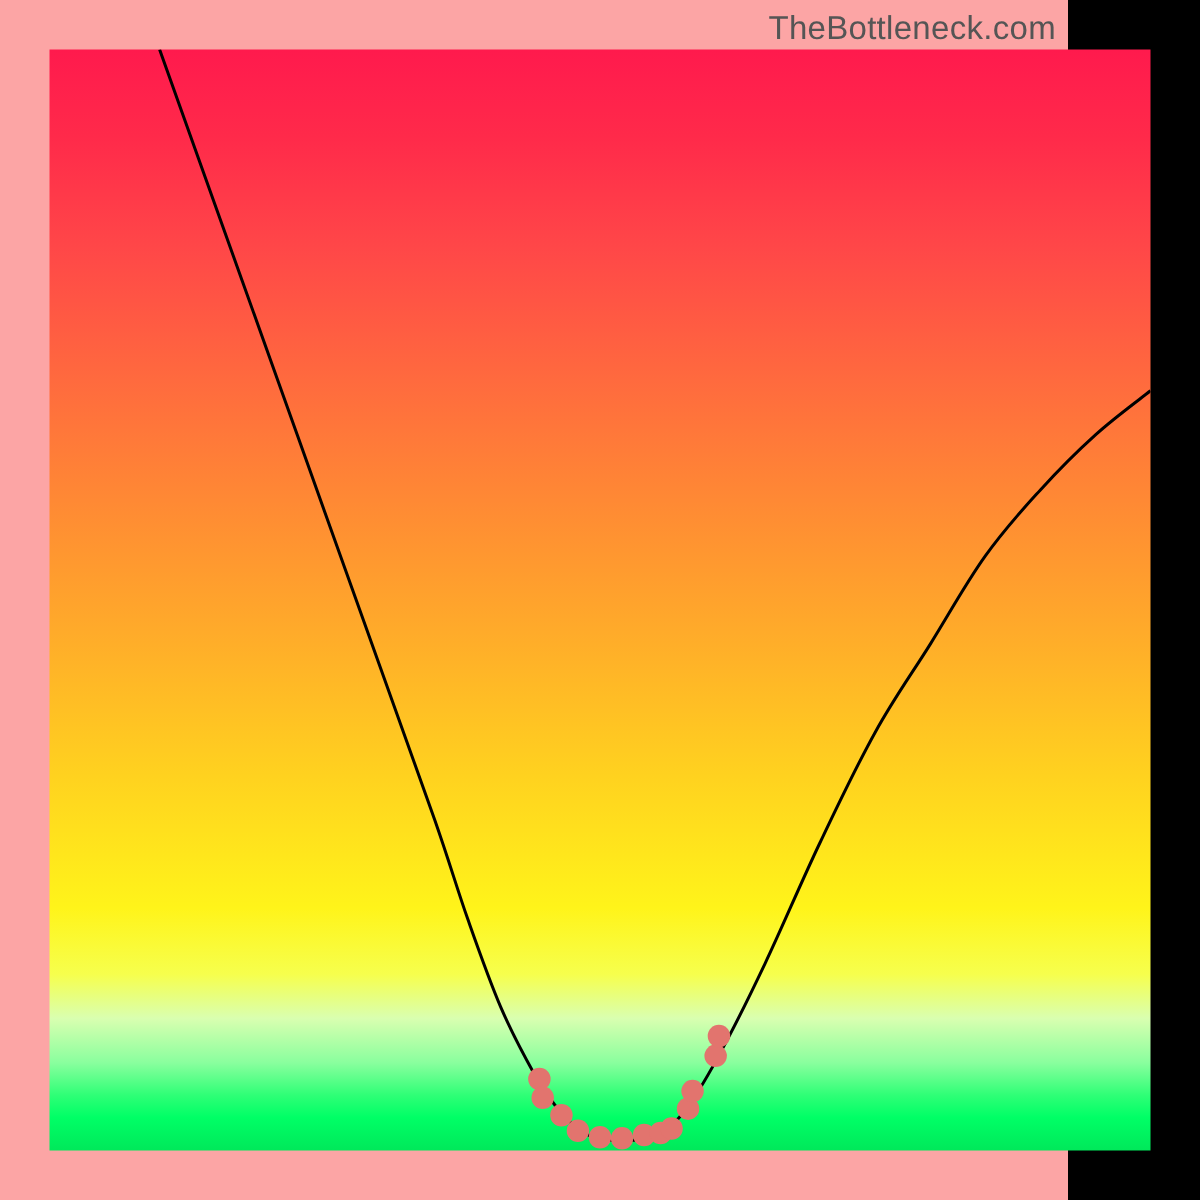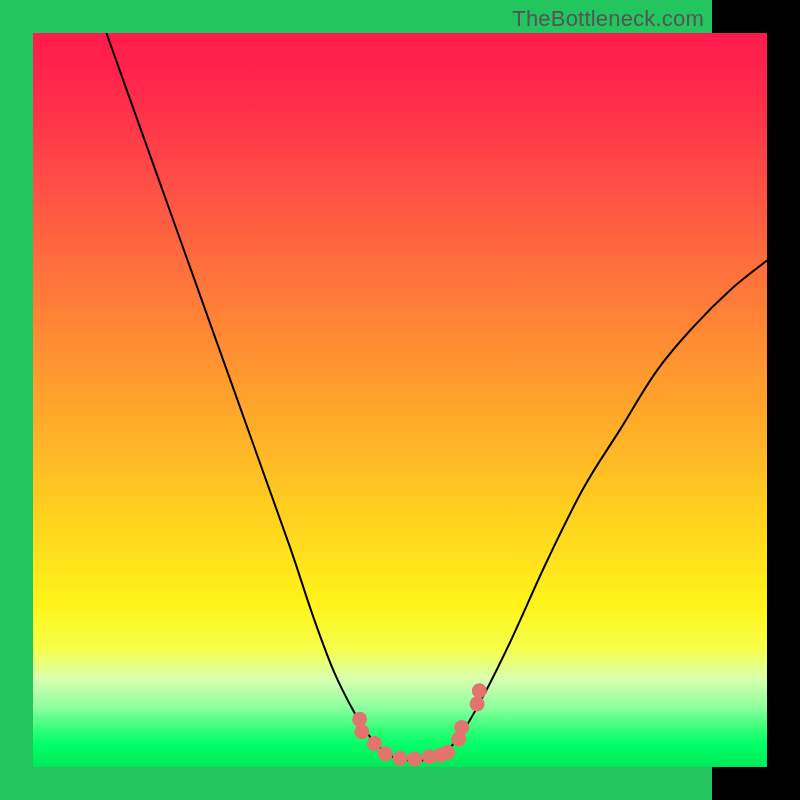--- a/index.html
+++ b/index.html
@@ -10,21 +10,21 @@
     overflow: hidden;
     background: #000;
     font-family: Arial, Helvetica, sans-serif;
   }
   .frame {
     position: absolute;
     top: 0;
     left: 0;
     width: 712px;
     height: 800px;
-    background: #22c55e;
+    background: #fca5a5;
   }
   .plot-area {
     position: absolute;
     top: 33px;
     left: 33px;
     width: 734px;
     height: 734px;
     overflow: hidden;
     background: linear-gradient(to bottom,
       #ff1a4d 0%,

